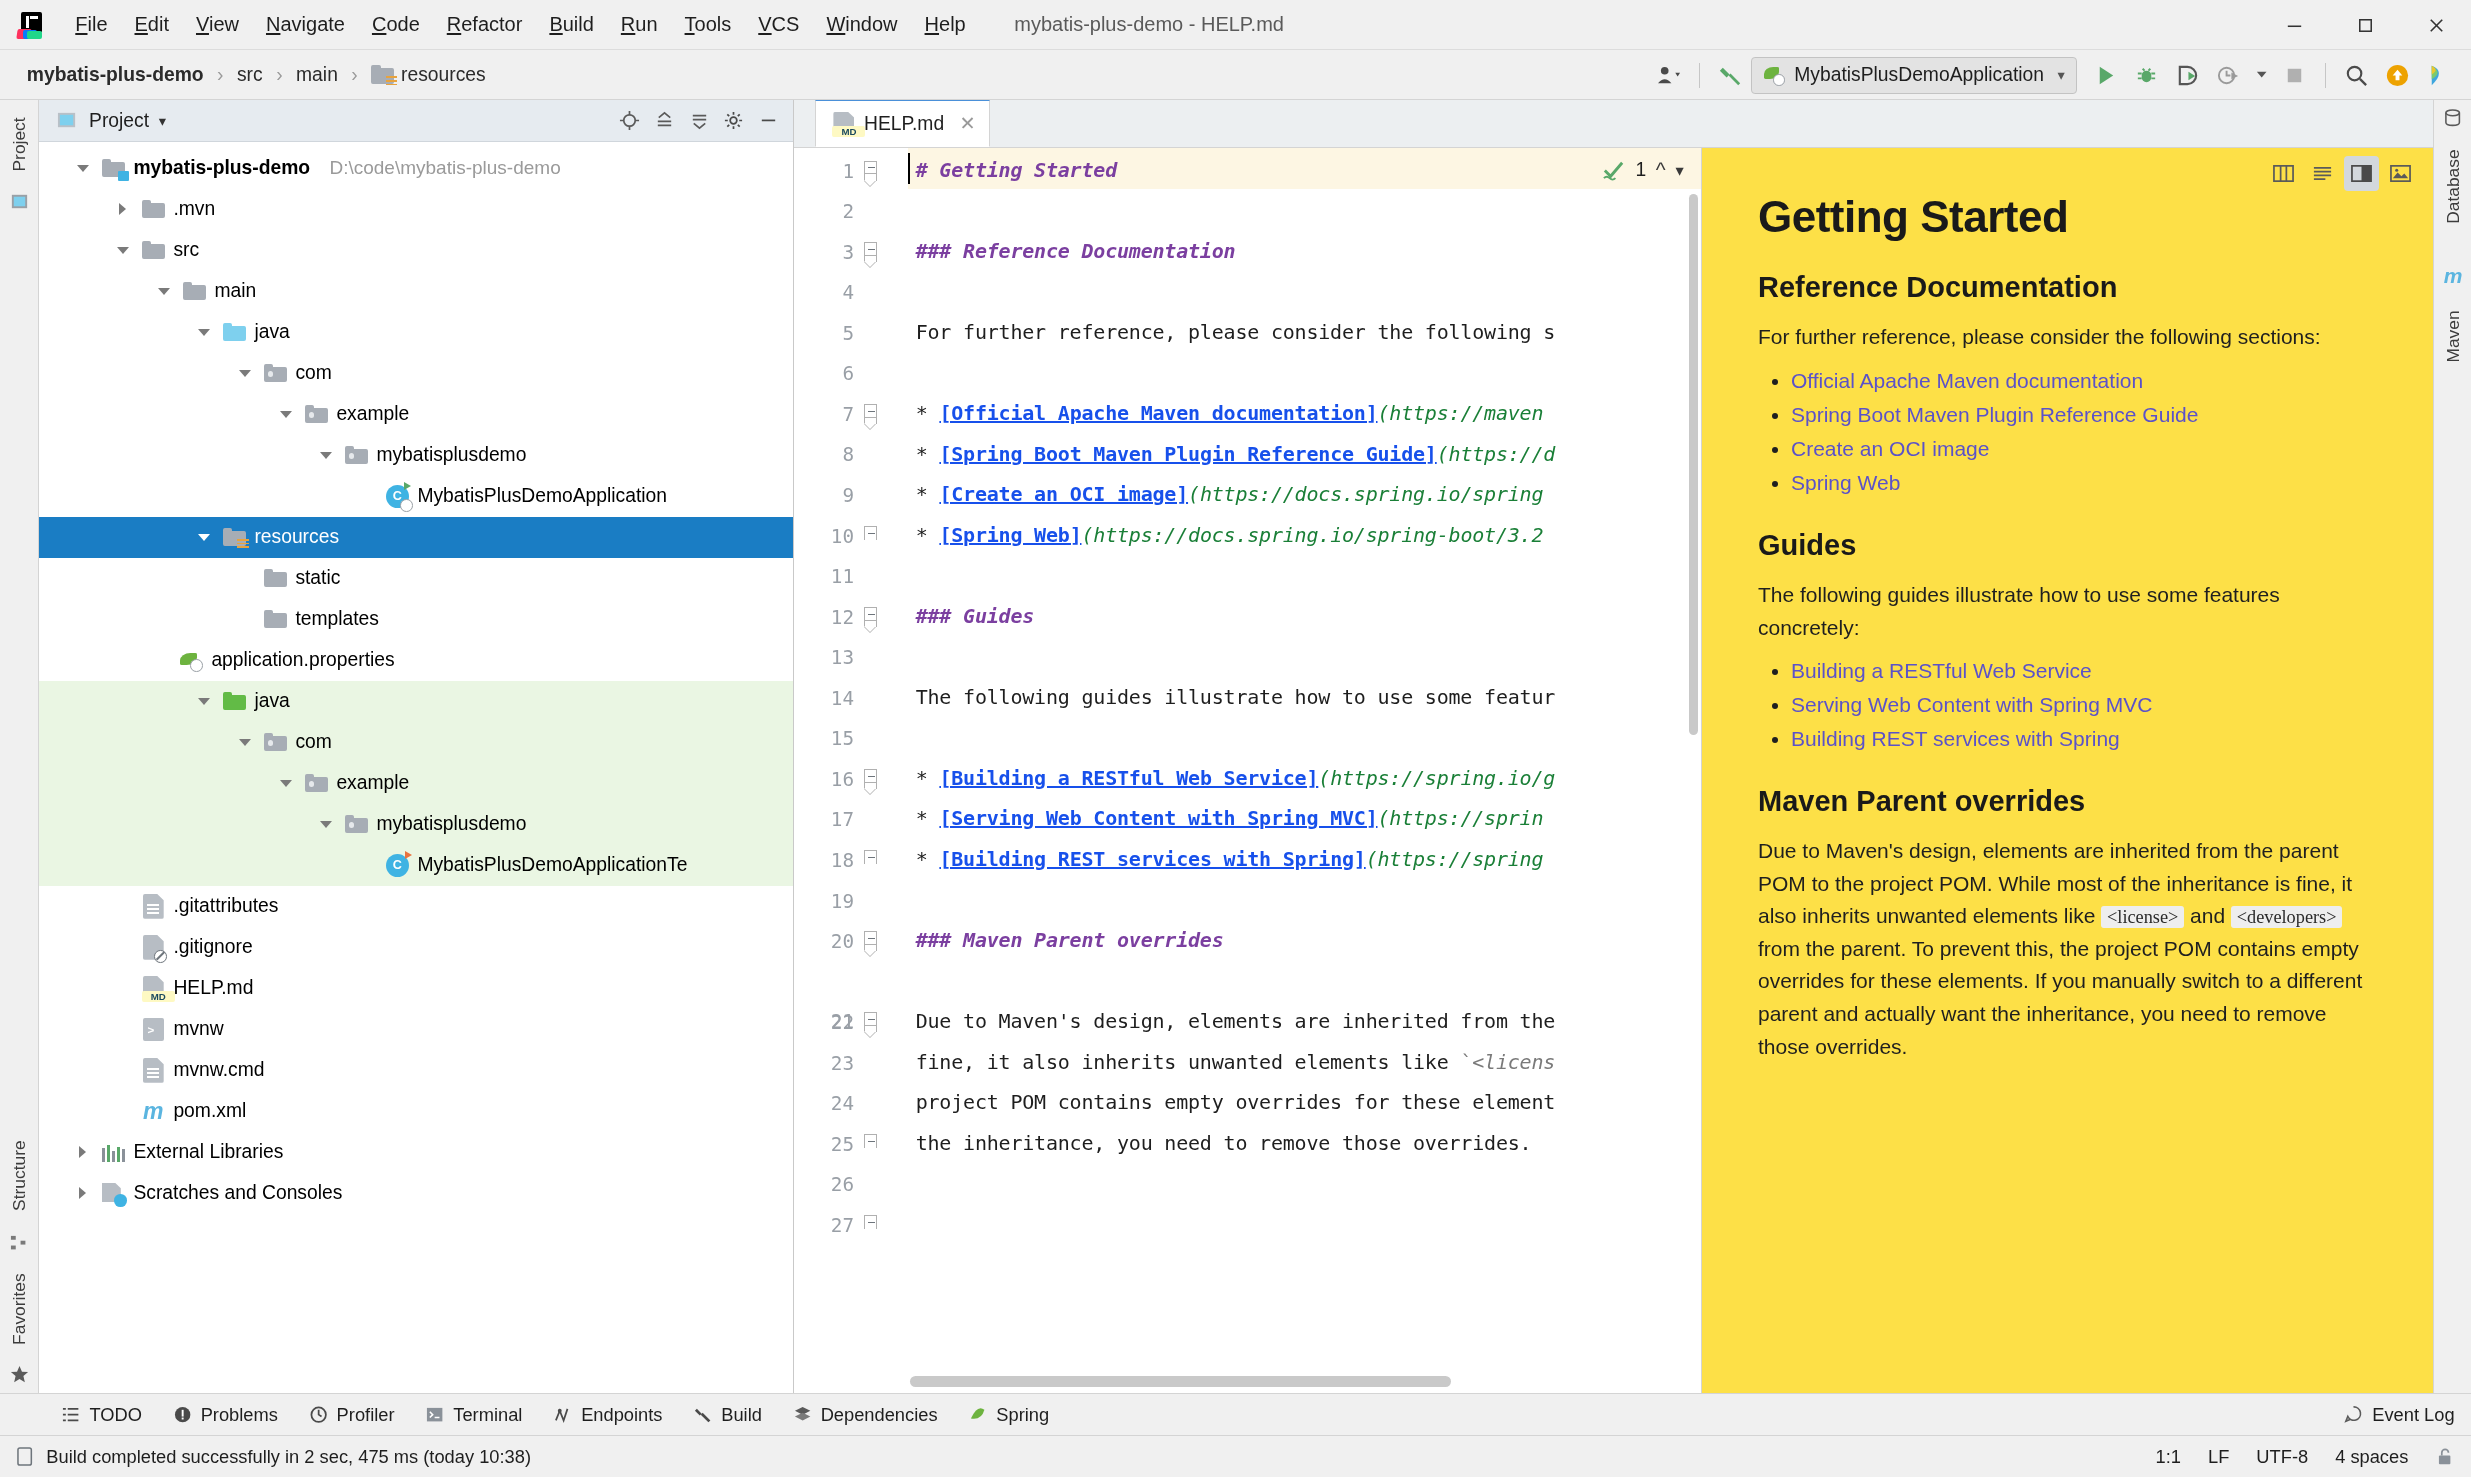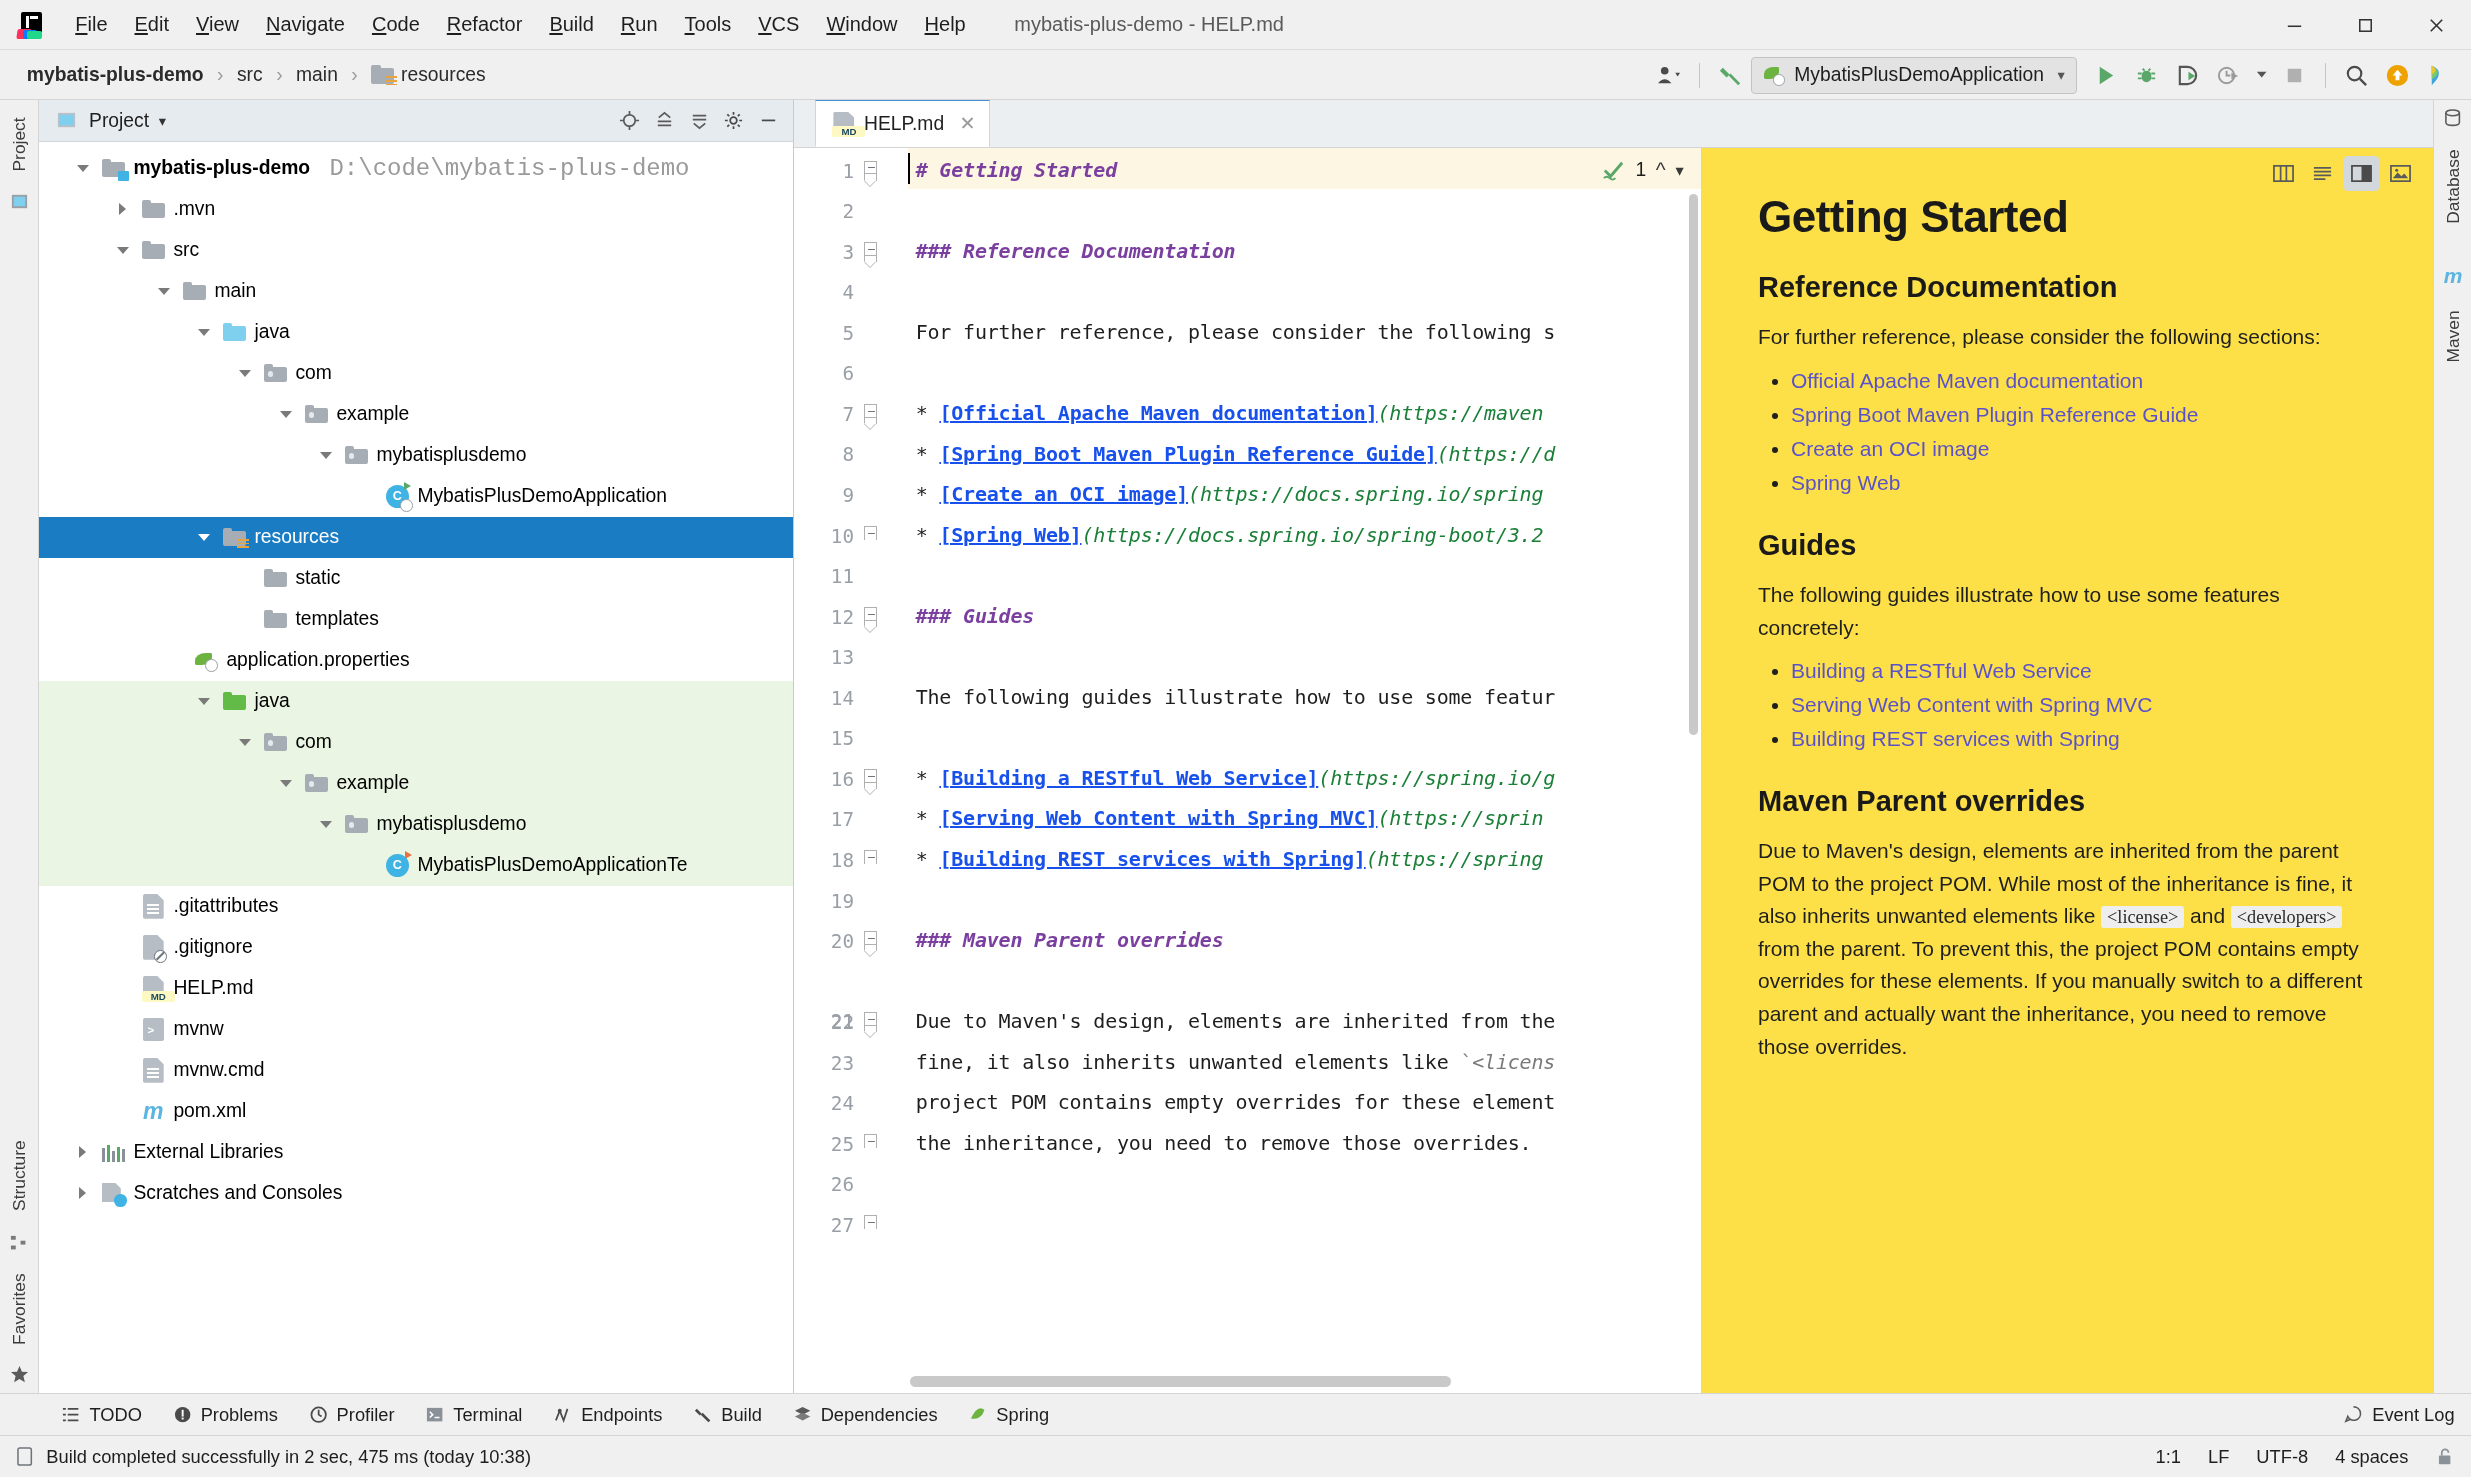--- a/index.html
+++ b/index.html
@@ -85,21 +85,21 @@
   .pp-header-right { margin-left:auto; display:flex; align-items:center; gap:1.9px; }
   .pp-ic { width:33px; height:33px; display:flex; align-items:center; justify-content:center; border-radius:2.9px;}
 
   .tree { flex:1; overflow:hidden; position:relative; font-size:19.3px; color:#000; padding-top: 5.8px; }
   .node {
     height: 41px; display:flex; align-items:center; gap:7.7px; white-space:nowrap; position:relative;
   }
   .node .arrow { width:21px; display:flex; align-items:center; justify-content:center; flex:none; }
   .node .ico { width:25px; height:25px; flex:none; display:flex; align-items:center; justify-content:center; position:relative; }
   .node .lbl { flex:none; }
-  .node .path { color:#9a9a9a; margin-left:11.6px; font-size:24px;font-family:Liberation Mono, monospace; }
+  .node .path { color:#9a9a9a; margin-left:11.6px; font-size:19px; }
   .node.sel { background:#1a7dc4; color:#fff; }
   .node.greenbg { background:#eaf6e3; }
   .node.bold .lbl { font-weight: bold; }
 
   
   .chev { width:0; height:0; }
   .chev-down { border-left:6.8px solid transparent; border-right:6.8px solid transparent; border-top:7.7px solid #7a7a7a; }
   .chev-right { border-top:6.8px solid transparent; border-bottom:6.8px solid transparent; border-left:7.7px solid #7a7a7a; }
   .node.sel .chev-down { border-top-color:#fff; }
 
@@ -578,21 +578,21 @@
           <div class="node" style="padding-left: 195px;">
             <span class="arrow"></span>
             <span class="ico">
               <span class="fold gray">
                 <span class="tab"></span>
                 <span class="bd"></span>
               </span>
             </span>
             <span class="lbl">templates</span>
           </div>
-          <div class="node" style="padding-left: 82px; margin-left: 44px;">
+          <div class="node" style="padding-left: 111px;">
             <span class="arrow"></span>
             <span class="ico">
               <span class="spring-ico">
                 <span class="leaf"></span>
                 <span class="gear"></span>
               </span>
             </span>
             <span class="lbl">application.properties</span>
           </div>
           <div class="node greenbg" style="padding-left: 154px;">

